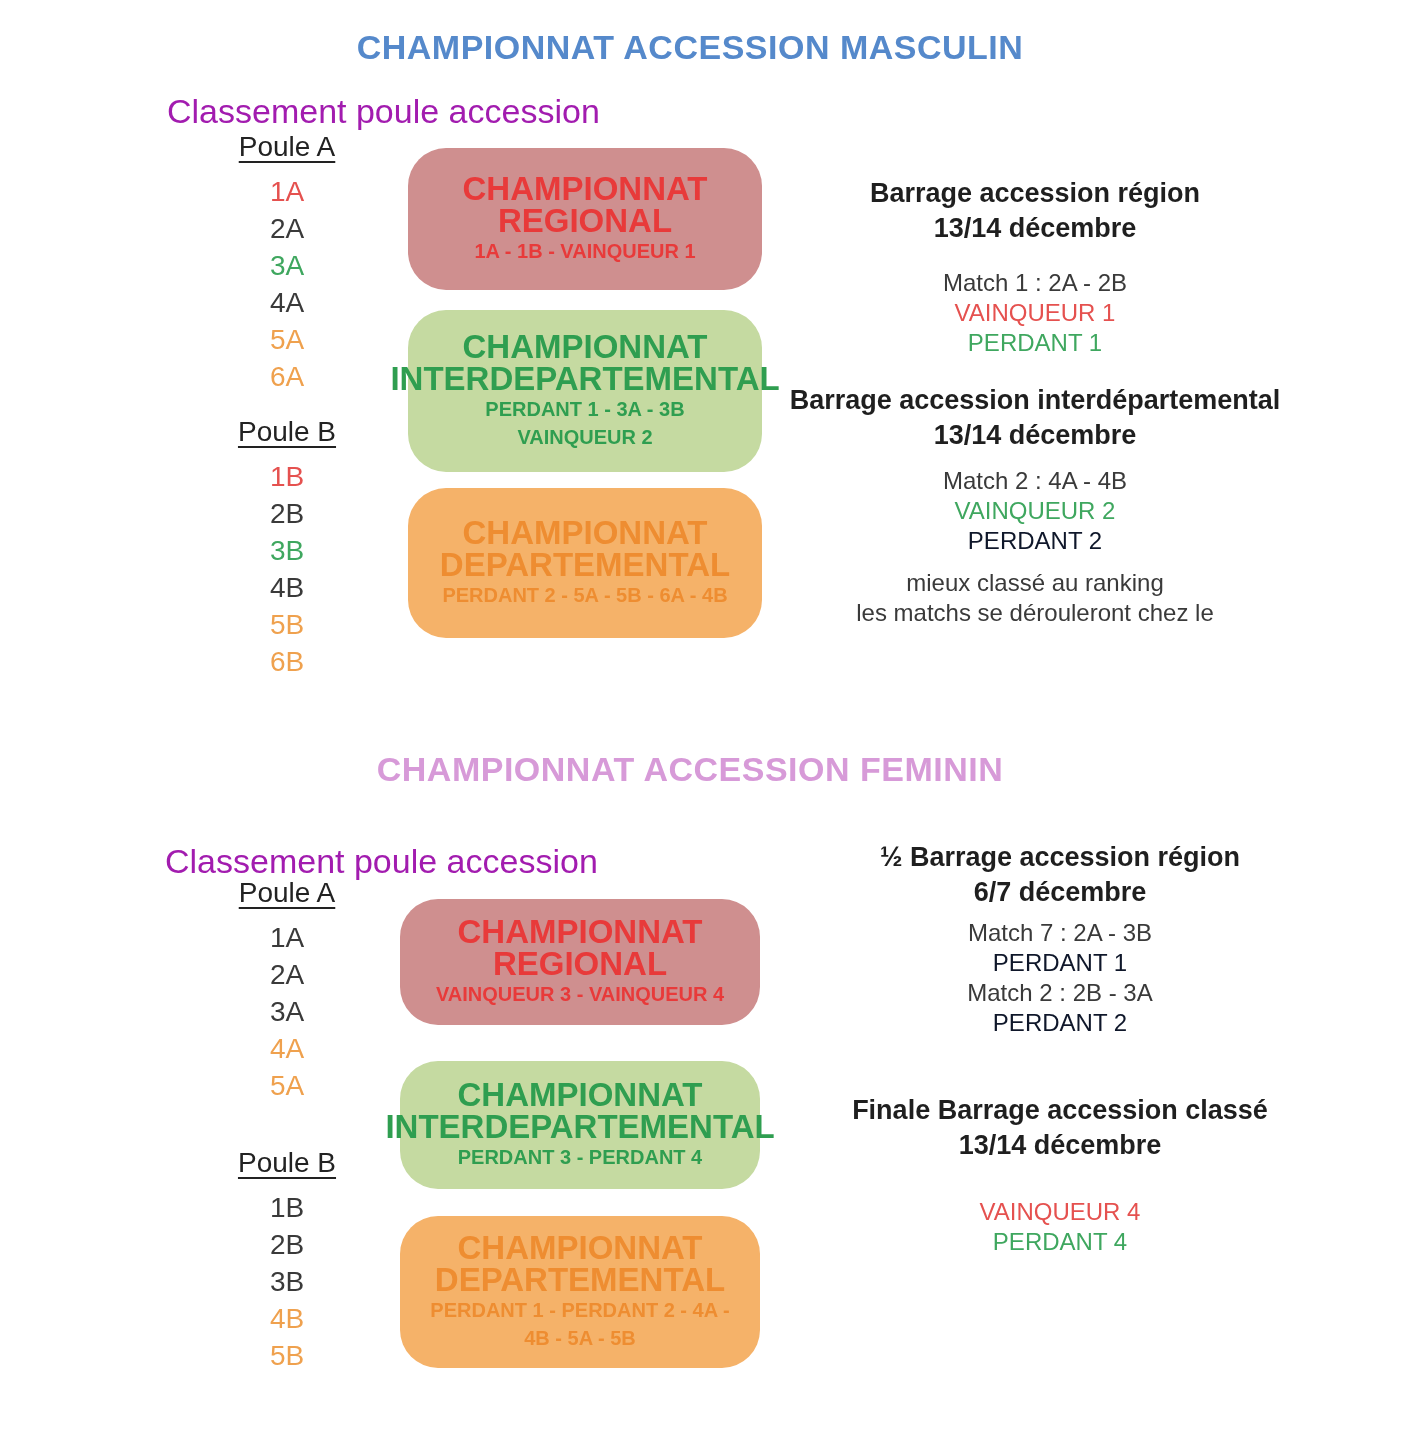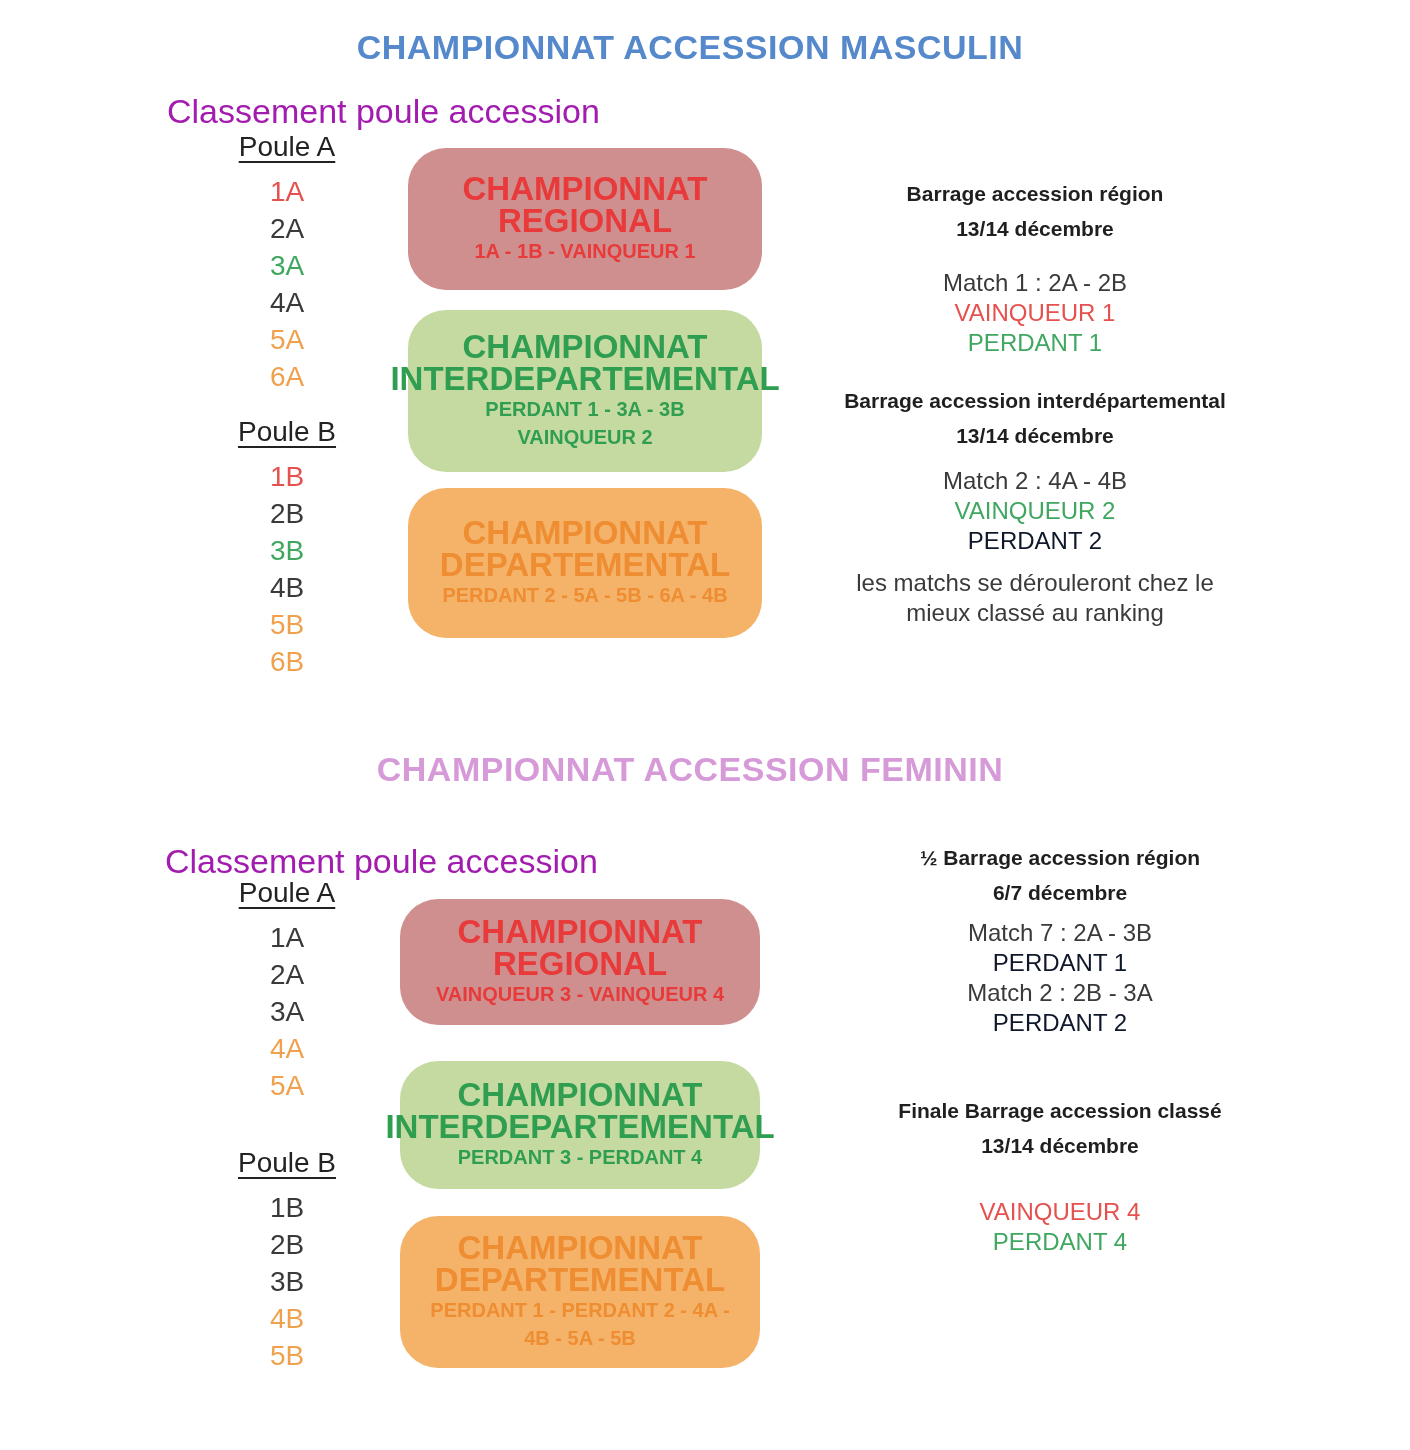--- a/index.html
+++ b/index.html
@@ -45,21 +45,21 @@
   .b-fem-2{height:152px;}
   .box-title{font-weight:bold;font-size:33px;line-height:32px;}
   .box-detail{font-weight:bold;font-size:20px;line-height:28px;white-space:nowrap;}
   .box.v-red{background:#cf8f8f;}   .box.v-red .bt{color:#e83a3a;}
   .box.v-green{background:#c5daa1;} .box.v-green .bt{color:#2f9e50;}
   .box.v-orange{background:#f5b269;}.box.v-orange .bt{color:#ee8d31;}
   
   .right-col{position:absolute;text-align:center;}
   .rc-masc{left:770px;top:176px;width:530px;}
   .rc-fem{left:830px;top:840px;width:460px;}
-  .rh{font-weight:bold;font-size:21px;line-height:35px;}
+  .rh{font-weight:bold;font-size:27px;line-height:35px;}
   .rl{font-size:24px;line-height:30px;}
   .rb-m1{margin-top:22px;} .rb-m2{margin-top:25px;} .rb-m3{margin-top:13px;} .rb-m4{margin-top:12px;}
   .rb-f1{margin-top:8px;}  .rb-f2{margin-top:55px;} .rb-f3{margin-top:15px;} .rb-f4{margin-top:34px;}
   
   .v-red{color:#e5514f;}
   .v-green{color:#3fa75f;}
   .v-orange{color:#efa14e;}
   .v-salmon{color:#0f172a;}
   .v-dark{color:#3a3a3a;}
   .v-heading{color:#1f1f1f;}
@@ -122,22 +122,22 @@
     <div class="rblock rb-m2">
       <div class="rh v-heading">Barrage accession interdépartemental</div>
       <div class="rh v-heading">13/14 décembre</div>
     </div>
     <div class="rblock rb-m3">
       <div class="rl v-dark">Match 2 : 4A - 4B</div>
       <div class="rl v-green">VAINQUEUR 2</div>
       <div class="rl v-salmon">PERDANT 2</div>
     </div>
     <div class="rblock rb-m4">
+      <div class="rl v-dark">mieux classé au ranking</div>
       <div class="rl v-dark">les matchs se dérouleront chez le</div>
-      <div class="rl v-dark">mieux classé au ranking</div>
     </div>
   </div>
 
   <h1 class="sec-title t-fem">CHAMPIONNAT ACCESSION FEMININ</h1>
 
   <div class="classement cl-fem">Classement poule accession</div>
 
   <div class="poule-col pc-fem">
     <div class="poule-label">Poule A</div>
     <div class="poule-item v-dark">1A</div>

